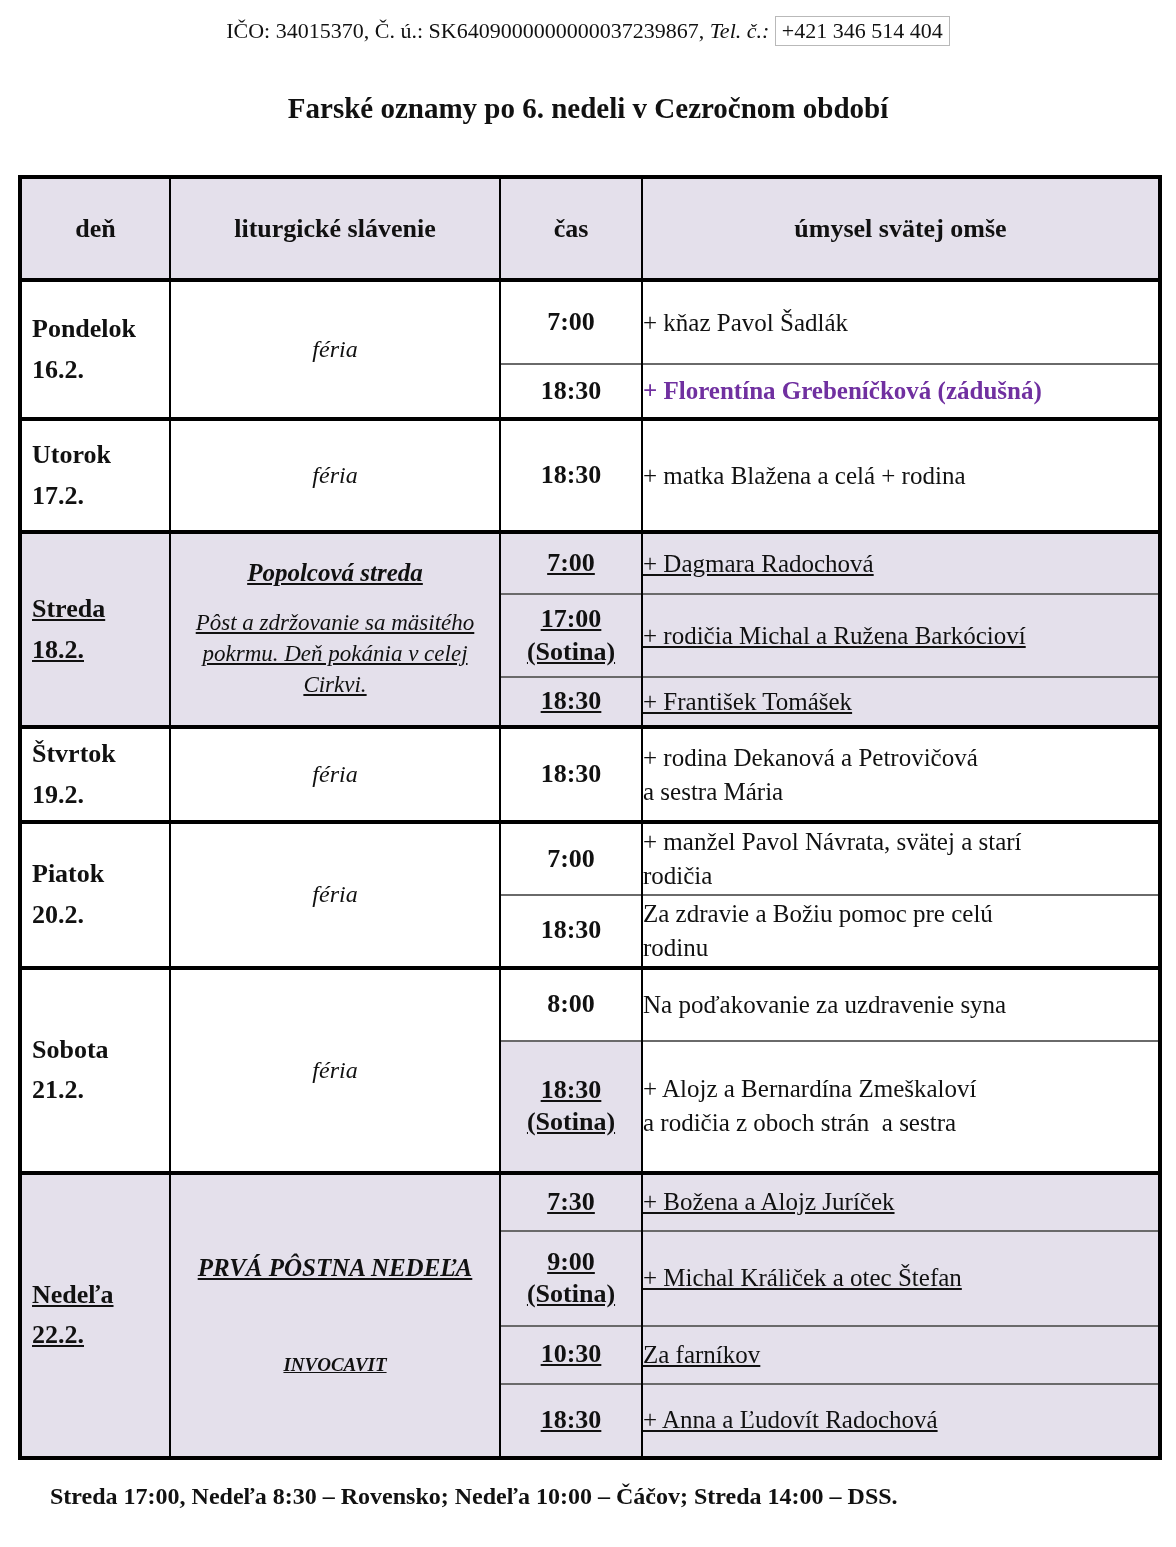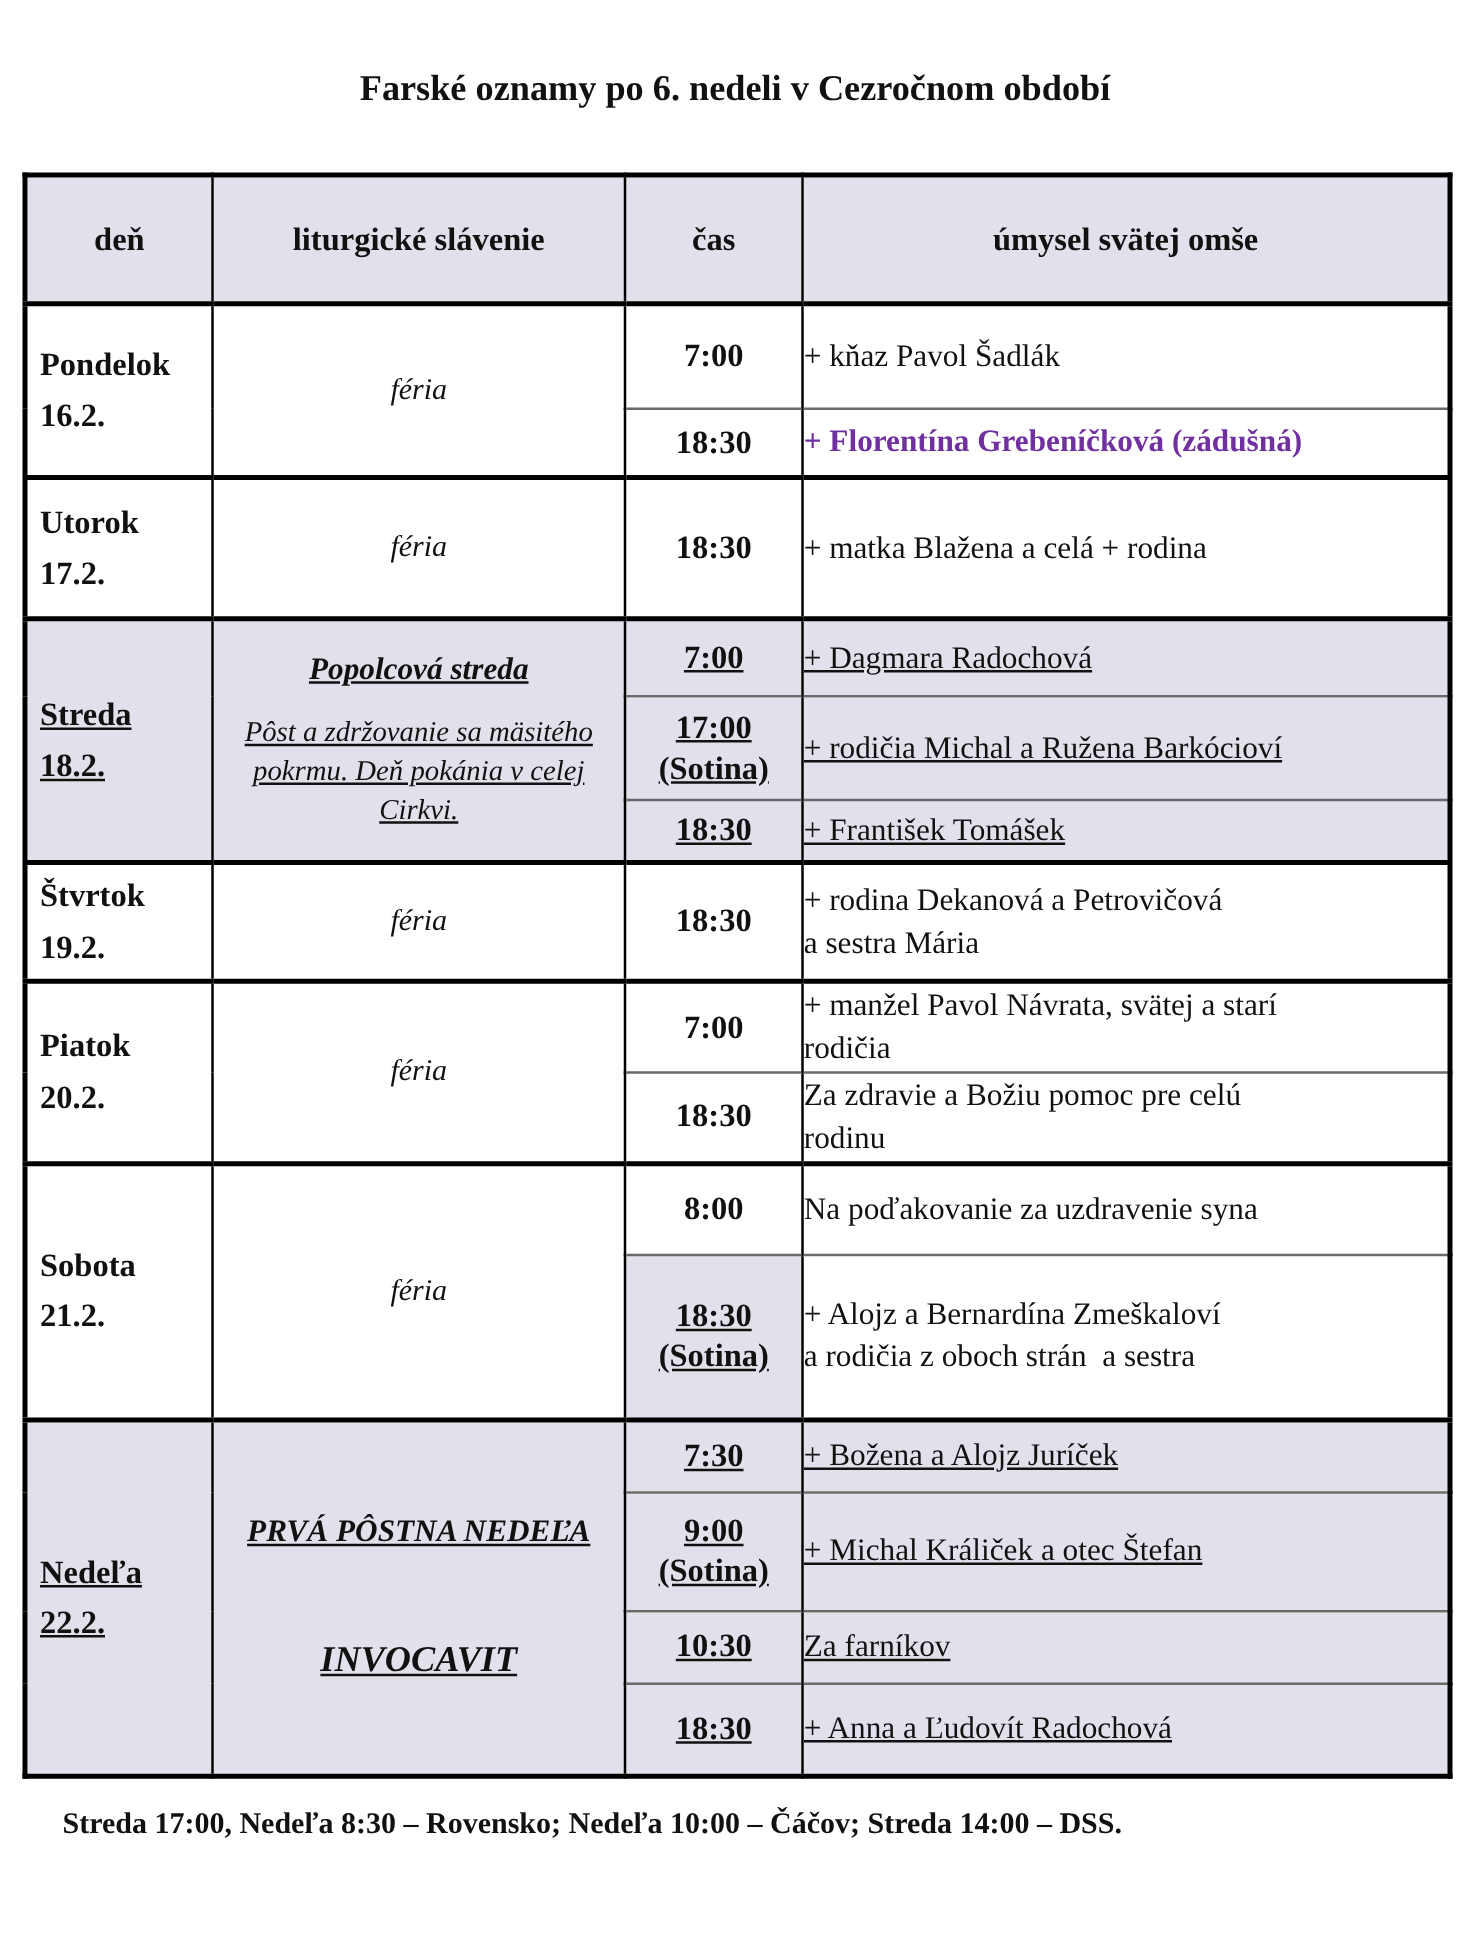--- a/index.html
+++ b/index.html
@@ -30,33 +30,38 @@
     font-size: 26px; font-weight: bold;
   }
   tr.band > td { border-top: 4px solid #000; }
   tr.sub > td { border-top: 2px solid #6a6a6a; }
 
   .day-cell { font-weight: bold; font-size: 26px; text-align: left; padding-left: 10px; line-height: 1.55; }
   .feast-cell { text-align: center; padding: 4px 10px; }
   .feast { font-style: italic; font-size: 24px; }
   .feast-title { font-weight: bold; font-style: italic; font-size: 25px; }
   .feast-note { font-style: italic; font-size: 23px; margin-top: 20px; line-height: 1.35; }
-  .feast-sub { font-weight: bold; font-style: italic; font-size: 29px; margin-top: 72px; }
+  .feast-sub { font-weight: bold; font-style: italic; font-size: 19px; margin-top: 72px; }
   .time-cell { text-align: center; font-weight: bold; font-size: 26px; line-height: 1.25; }
   .intent-cell { text-align: left; padding-left: 0; padding-right: 8px; font-size: 25px; line-height: 1.35; }
   .intent { white-space: pre-wrap; }
   .purple { color: var(--purple, #7030a0); font-weight: bold; }
   .shade { background: var(--shade-bg, #e4e0eb); text-decoration: underline; }
 
   .footnote { margin: 20px 0 0 50px; font-weight: bold; font-size: 24px; line-height: 1.38; }
 </style>
 </head>
 <body>
 
 <div class="doc-header">
+  <div class="info-line">
+    <span>IČO: 34015370, Č. ú.: SK6409000000000037239867,</span>
+    <span class="tel-label">Tel. č.:</span>
+    <span class="phone-box">+421 346 514 404</span>
+  </div>
 </div>
 
 <div class="page-title">Farské oznamy po 6. nedeli v Cezročnom období</div>
 
 <table class="schedule">
   <colgroup>
     <col style="width:150px">
       <col style="width:330px">
       <col style="width:142px">
       <col style="width:518px">

